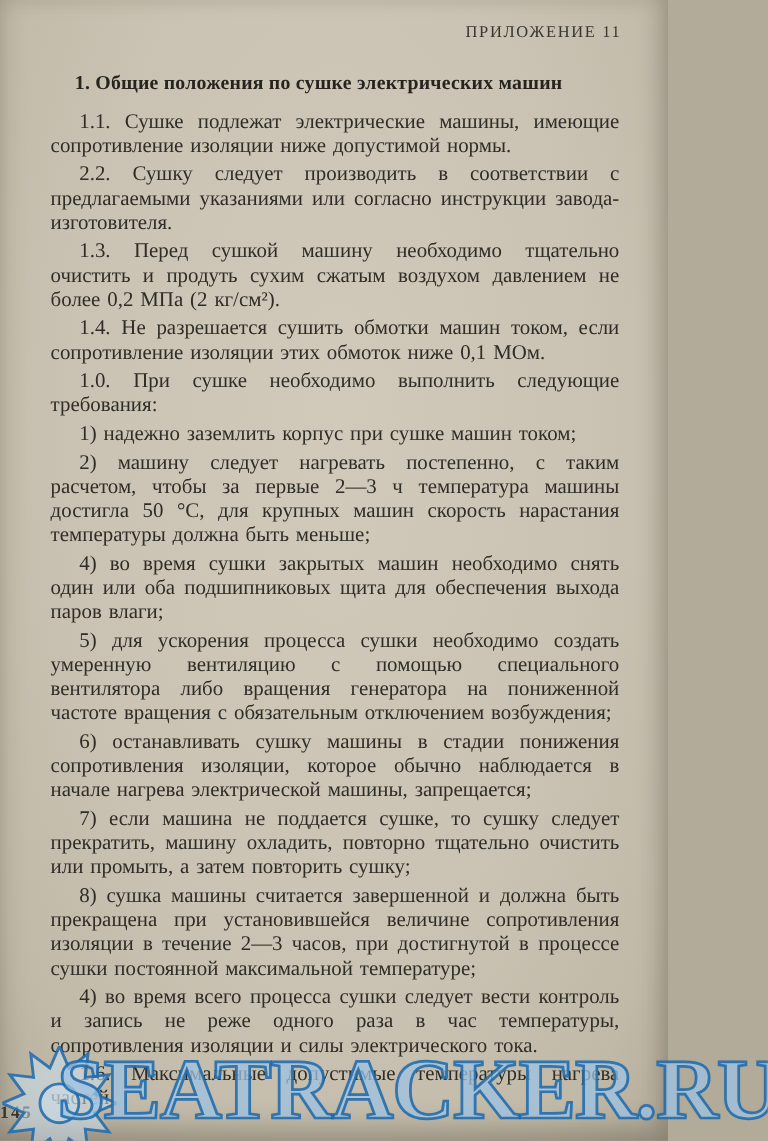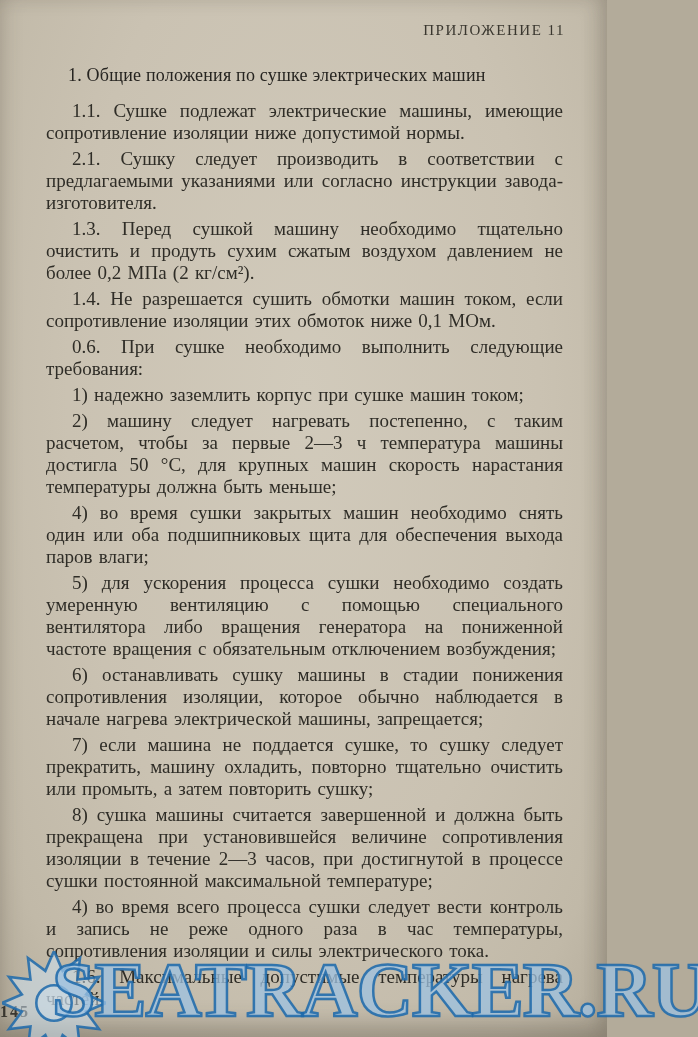--- a/index.html
+++ b/index.html
@@ -33,21 +33,21 @@
   .doc-title {
     margin: 48px 0 0 26px;
     font-size: 21px;
     font-weight: bold;
     letter-spacing: 1.2px;
     color: #262420;
   }
   .section-heading {
     margin: 26px 0 0 26px;
     font-size: 18px;
-    font-weight: normal;
+    font-weight: bold;
     letter-spacing: 0.2px;
     color: #262420;
   }
   .doc-body {
     margin-top: 14px;
     font-size: 19px;
     line-height: 22px;
     text-align: justify;
     color: #2f2d27;
   }
@@ -101,24 +101,24 @@
 
 <div class="page">
 
   <div class="appendix-header">ПРИЛОЖЕНИЕ 11</div>
 
 
   <h2 class="section-heading">1. Общие положения по сушке электрических машин</h2>
 
   <div class="doc-body">
     <p>1.1. Сушке подлежат электрические машины, имеющие сопротивление изоляции ниже допустимой нормы.</p>
-    <p>2.1. Сушку следует производить в соответствии с предлагаемыми указаниями или согласно инструкции завода-изготовителя.</p>
+    <p>2.2. Сушку следует производить в соответствии с предлагаемыми указаниями или согласно инструкции завода-изготовителя.</p>
     <p>1.3. Перед сушкой машину необходимо тщательно очистить и продуть сухим сжатым воздухом давлением не более 0,2 МПа (2 кг/см²).</p>
     <p>1.4. Не разрешается сушить обмотки машин током, если сопротивление изоляции этих обмоток ниже 0,1 МОм.</p>
-    <p>0.6. При сушке необходимо выполнить следующие требования:</p>
+    <p>1.0. При сушке необходимо выполнить следующие требования:</p>
     <p>1) надежно заземлить корпус при сушке машин током;</p>
     <p>2) машину следует нагревать постепенно, с таким расчетом, чтобы за первые 2—3 ч температура машины достигла 50 °С, для крупных машин скорость нарастания температуры должна быть меньше;</p>
     <p>4) во время сушки закрытых машин необходимо снять один или оба подшипниковых щита для обеспечения выхода паров влаги;</p>
     <p>5) для ускорения процесса сушки необходимо создать умеренную вентиляцию с помощью специального вентилятора либо вращения генератора на пониженной частоте вращения с обязательным отключением возбуждения;</p>
     <p>6) останавливать сушку машины в стадии понижения сопротивления изоляции, которое обычно наблюдается в начале нагрева электрической машины, запрещается;</p>
     <p>7) если машина не поддается сушке, то сушку следует прекратить, машину охладить, повторно тщательно очистить или промыть, а затем повторить сушку;</p>
     <p>8) сушка машины считается завершенной и должна быть прекращена при установившейся величине сопротивления изоляции в течение 2—3 часов, при достигнутой в процессе сушки постоянной максимальной температуре;</p>
     <p>4) во время всего процесса сушки следует вести контроль и запись не реже одного раза в час температуры, сопротивления изоляции и силы электрического тока.</p>
     <p>1.6. Максимальные допустимые температуры нагрева частей</p>
   </div>

